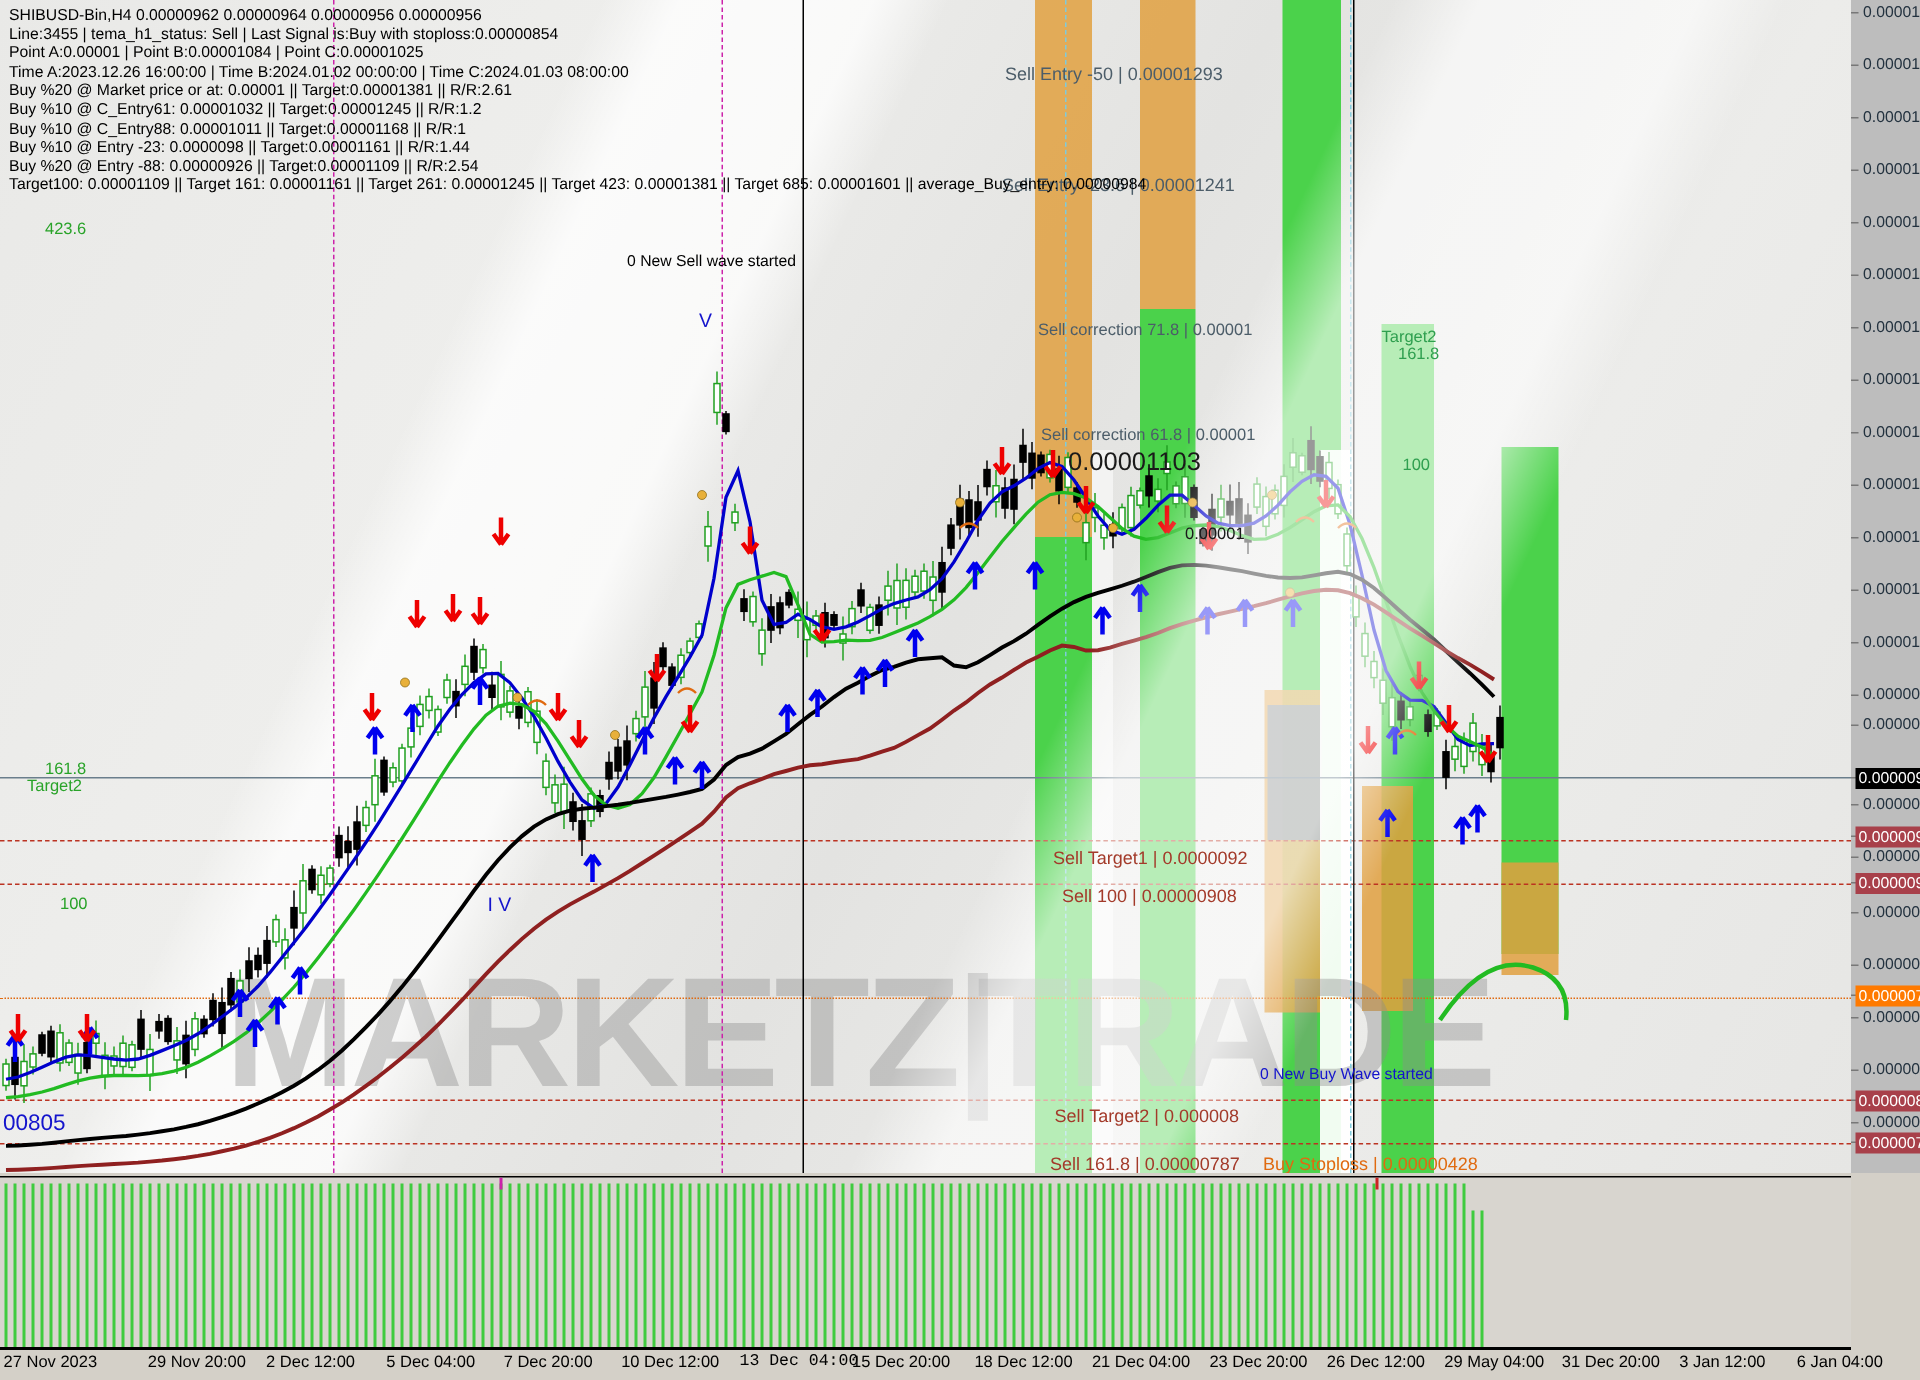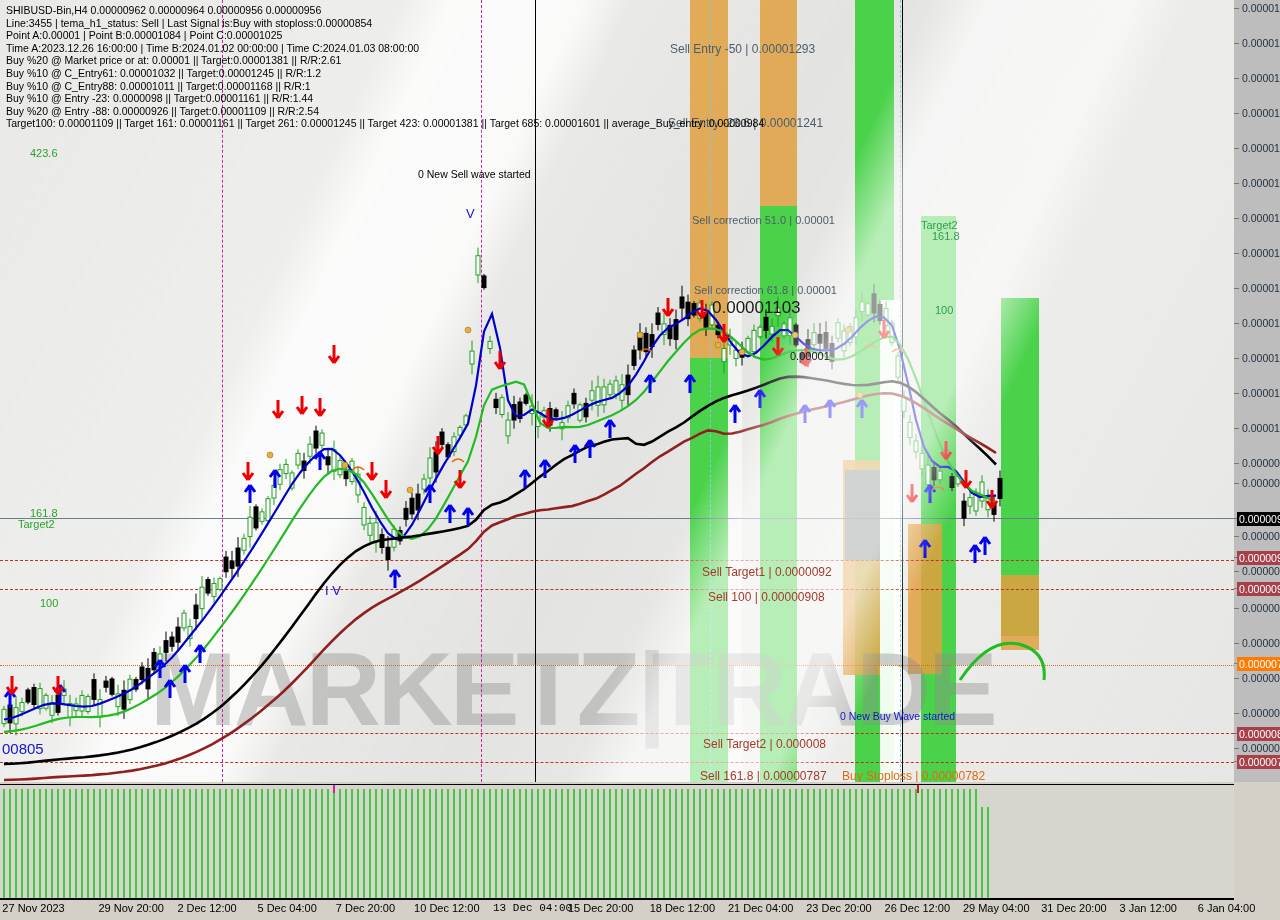--- a/index.html
+++ b/index.html
@@ -629,36 +629,36 @@
     </div>
 
     <div id="annotations">
         <div class="ann" style="left: 30px; top: 147px; color: rgb(41, 163, 41); font-size: 11px;">423.6</div>
         <div class="ann" style="left: 30px; top: 507px; color: rgb(41, 163, 41); font-size: 11px;">161.8</div>
         <div class="ann" style="left: 18px; top: 518px; color: rgb(41, 163, 41); font-size: 11px;">Target2</div>
         <div class="ann" style="left: 40px; top: 597px; color: rgb(41, 163, 41); font-size: 11px;">100</div>
         <div class="ann" style="left: 2px; top: 740px; color: rgb(20, 20, 204); font-size: 15px;">00805</div>
         <div class="ann" style="left: 418px; top: 168px; color: rgb(0, 0, 0); font-size: 10.5px;">0 New Sell wave started</div>
         <div class="ann" style="left: 466px; top: 206px; color: rgb(20, 20, 204); font-size: 13px;">V</div>
-        <div class="ann" style="left: 325px; top: 583px; color: rgb(20, 20, 204); font-size: 13px;">I V</div>
+        <div class="ann" style="left: 325px; top: 595px; color: rgb(20, 20, 204); font-size: 13px;">I V</div>
         <div class="ann" style="left: 670px; top: 42px; color: rgb(76, 93, 105); font-size: 12px;">Sell Entry -50 | 0.00001293</div>
         <div class="ann" style="left: 668px; top: 116px; color: rgb(76, 93, 105); font-size: 12px;">Sell Entry -23.6 | 0.00001241</div>
-        <div class="ann" style="left: 692px; top: 214px; color: rgb(76, 93, 105); font-size: 11px;">Sell correction 51.0 | 0.00001</div>
+        <div class="ann" style="left: 692px; top: 214px; color: rgb(76, 93, 105); font-size: 11px;">Sell correction 71.8 | 0.00001</div>
         <div class="ann" style="left: 694px; top: 284px; color: rgb(76, 93, 105); font-size: 11px;">Sell correction 61.8 | 0.00001</div>
         <div class="ann" style="left: 712px; top: 298px; color: rgb(26, 26, 26); font-size: 17px;">0.00001103</div>
         <div class="ann" style="left: 790px; top: 350px; color: rgb(26, 26, 26); font-size: 11px;">0.00001</div>
         <div class="ann" style="left: 921px; top: 219px; color: rgb(47, 159, 79); font-size: 11px;">Target2</div>
         <div class="ann" style="left: 932px; top: 230px; color: rgb(47, 159, 79); font-size: 11px;">161.8</div>
         <div class="ann" style="left: 935px; top: 304px; color: rgb(47, 159, 79); font-size: 11px;">100</div>
         <div class="ann" style="left: 702px; top: 565px; color: rgb(163, 58, 42); font-size: 12px;">Sell Target1 | 0.0000092</div>
         <div class="ann" style="left: 708px; top: 590px; color: rgb(163, 58, 42); font-size: 12px;">Sell 100 | 0.00000908</div>
         <div class="ann" style="left: 840px; top: 710px; color: rgb(20, 20, 204); font-size: 10.5px;">0 New Buy Wave started</div>
         <div class="ann" style="left: 703px; top: 737px; color: rgb(163, 58, 42); font-size: 12px;">Sell Target2 | 0.000008</div>
         <div class="ann" style="left: 700px; top: 769px; color: rgb(163, 58, 42); font-size: 12px;">Sell 161.8 | 0.00000787</div>
-        <div class="ann" style="left: 842px; top: 769px; color: rgb(224, 106, 16); font-size: 12px;">Buy Stoploss | 0.00000782</div>
+        <div class="ann" style="left: 842px; top: 769px; color: rgb(224, 106, 16); font-size: 12px;">Buy Stoploss | 0.00000428</div>
       </div>
   </div>
 
   <div id="yaxis">
       <div class="tick" style="top: 8px; width: 5px;"></div>
       <div class="lbl" style="top: 2px;">0.00001</div>
       <div class="tick" style="top: 43px; width: 5px;"></div>
       <div class="lbl" style="top: 37px;">0.00001</div>
       <div class="tick" style="top: 78px; width: 5px;"></div>
       <div class="lbl" style="top: 72px;">0.00001</div>

